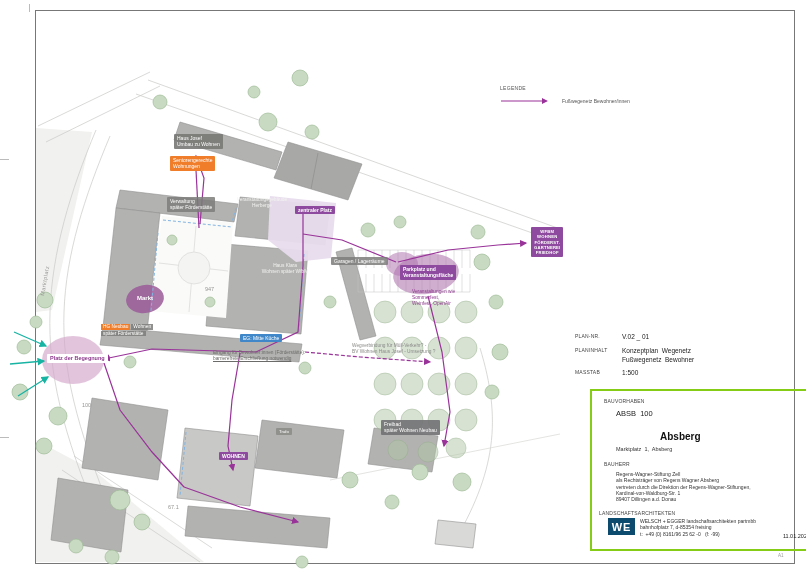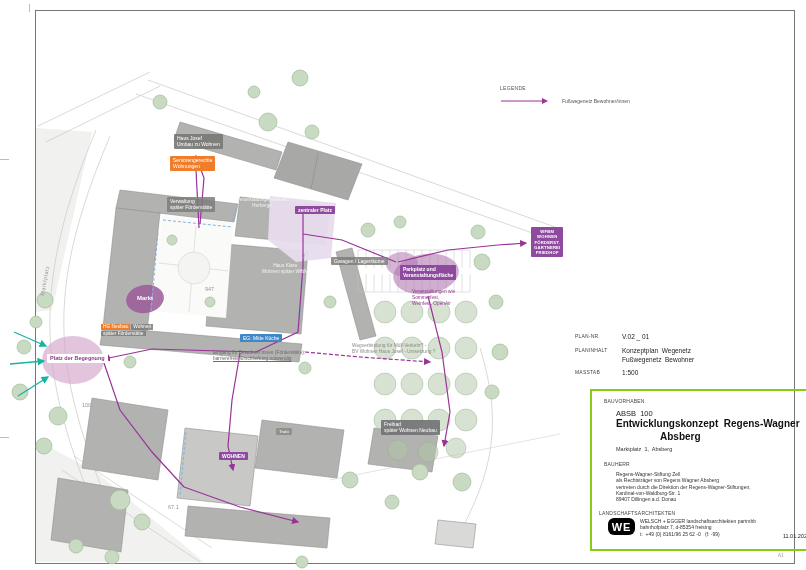--- a/index.html
+++ b/index.html
@@ -297,36 +297,35 @@
   </div>
   <div style="display:flex;margin-top:6px;">
     <span class="tb-small" style="width:47px;">MASSTAB</span>
     <span class="tb-val">1:500</span>
   </div>
 </div>
 
 <div class="tb-box">
   <div class="tb-small abs" style="left:12px;top:7px;">BAUVORHABEN</div>
   <div class="abs pre" style="left:24px;top:18px;font-size:7.5px;color:#222;">ABSB  100</div>
-  <div class="abs pre" style="left:24px;top:27px;font-size:10px;font-weight:bold;color:#111;">Entwicklungskonzept  Regens-Wagner</div>
   <div class="abs pre" style="left:24px;top:40px;font-size:10px;font-weight:bold;color:#111;margin-left:44px;">Absberg</div>
   <div class="abs pre" style="left:24px;top:55px;font-size:5.5px;color:#333;">Marktplatz  1,  Absberg</div>
 
   <div class="tb-small abs" style="left:12px;top:70px;">BAUHERR</div>
   <div class="abs tiny" style="left:24px;top:80px;">
     <span style="display:block;">Regens-Wagner-Stiftung Zell</span>
     <span style="display:block;">als Rechtsträger von Regens Wagner Absberg</span>
     <span style="display:block;">vertreten durch die Direktion der Regens-Wagner-Stiftungen,</span>
     <span style="display:block;">Kardinal-von-Waldburg-Str. 1</span>
     <span style="display:block;">89407 Dillingen a.d. Donau</span>
   </div>
 
   <div class="tb-small abs" style="left:7px;top:119px;">LANDSCHAFTSARCHITEKTEN</div>
-  <div class="abs" style="left:16px;top:127px;width:27px;height:17px;background:#000000;color:#fff;font-weight:bold;font-size:11px;
-              display:flex;align-items:center;justify-content:center;letter-spacing:1px;border-radius:6px;">WE</div>
+  <div class="abs" style="left:16px;top:127px;width:27px;height:17px;background:#0c4a6e;color:#fff;font-weight:bold;font-size:11px;
+              display:flex;align-items:center;justify-content:center;letter-spacing:1px;">WE</div>
   <div class="abs tiny" style="left:48px;top:127px;">
     <span class="pre" style="display:block;">WELSCH + EGGER landschaftsarchitekten partmbb</span>
     <span class="pre" style="display:block;">bahnhofplatz 7, d-85354 freising</span>
     <span class="pre" style="display:block;">t:  +49 (0) 8161/96 25 62 -0   (f: -99)</span>
   </div>
   <div class="abs" style="right:8px;top:142px;font-size:5.5px;color:#222;">11.01.2023</div>
 </div>
 
 <div class="abs" style="left:778px;top:553px;font-size:4.5px;color:#999;">A1</div>
 

